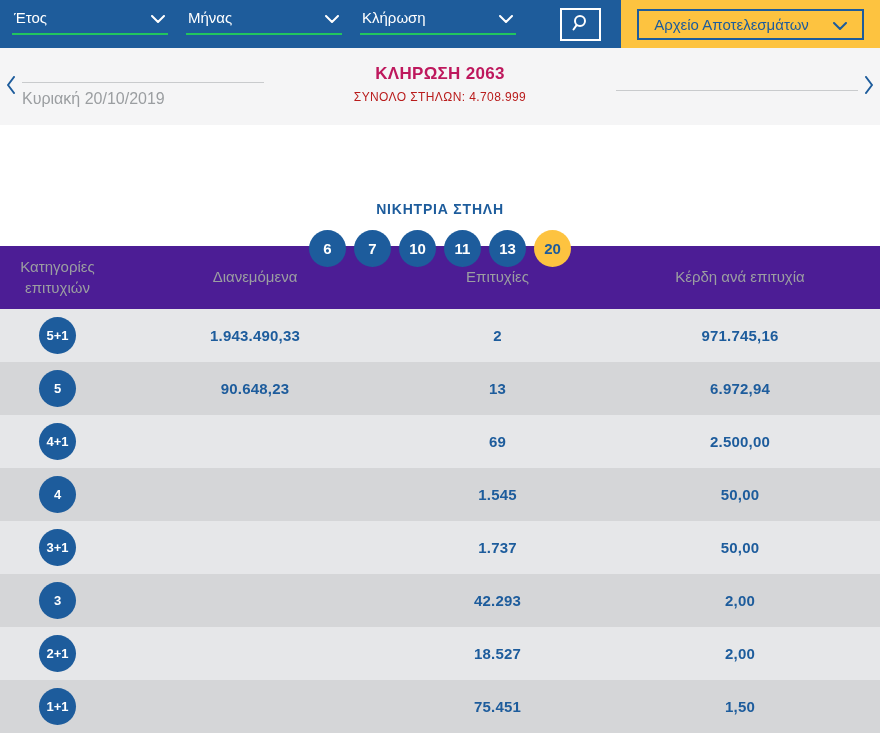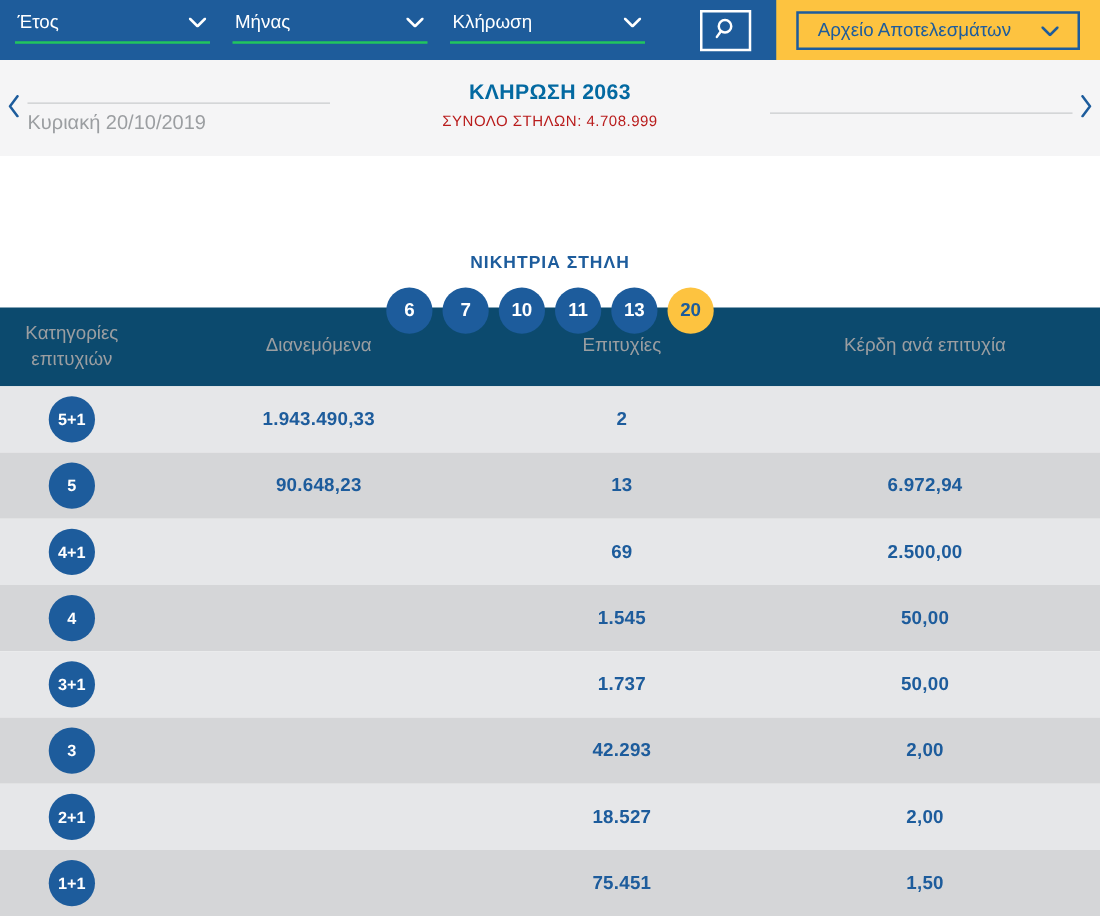--- a/index.html
+++ b/index.html
@@ -85,21 +85,21 @@
     color: #9b9ea1;
     font-size: 16px;
     white-space: nowrap;
   }
   .nav-center {
     flex: 1;
     text-align: center;
     padding-top: 16px;
   }
   .nav-center .title {
-    color: #0369a1;
+    color: #be185d;
     font-size: 17px;
     font-weight: bold;
     letter-spacing: 0.3px;
   }
   .nav-center .subtitle {
     margin-top: 6px;
     color: #b91c1c;
     font-size: 12px;
     letter-spacing: 0.4px;
   }
@@ -140,21 +140,21 @@
   .ball.joker { background: #fdc340; color: #1d5c9c; }
 
   
   .grid-row {
     display: grid;
     grid-template-columns: 115px 280px 205px 280px;
     align-items: center;
   }
   .thead {
     height: 63px;
-    background: #0c4a6e;
+    background: #4c1d95;
     color: #9b9ea1;
     font-size: 15px;
   }
   .thead > div { text-align: center; line-height: 1.35; padding: 0 14px; }
   .trow { height: 53px; }
   .trow.odd  { background: #e6e7e9; }
   .trow.even { background: #d5d6d8; }
   .cell {
     text-align: center;
     color: #1d5c9c;
@@ -270,20 +270,21 @@
   <div>Επιτυχίες</div>
   <div>Κέρδη ανά επιτυχία</div>
 </div>
 
 <div class="grid-row trow odd">
   <div class="badge-cell">
       <div class="badge">5+1</div>
     </div>
   <div class="cell">1.943.490,33</div>
   <div class="cell">2</div>
+  <div class="cell">971.745,16</div>
 </div>
 <div class="grid-row trow even">
   <div class="badge-cell">
       <div class="badge">5</div>
     </div>
   <div class="cell">90.648,23</div>
   <div class="cell">13</div>
   <div class="cell">6.972,94</div>
 </div>
 <div class="grid-row trow odd">

